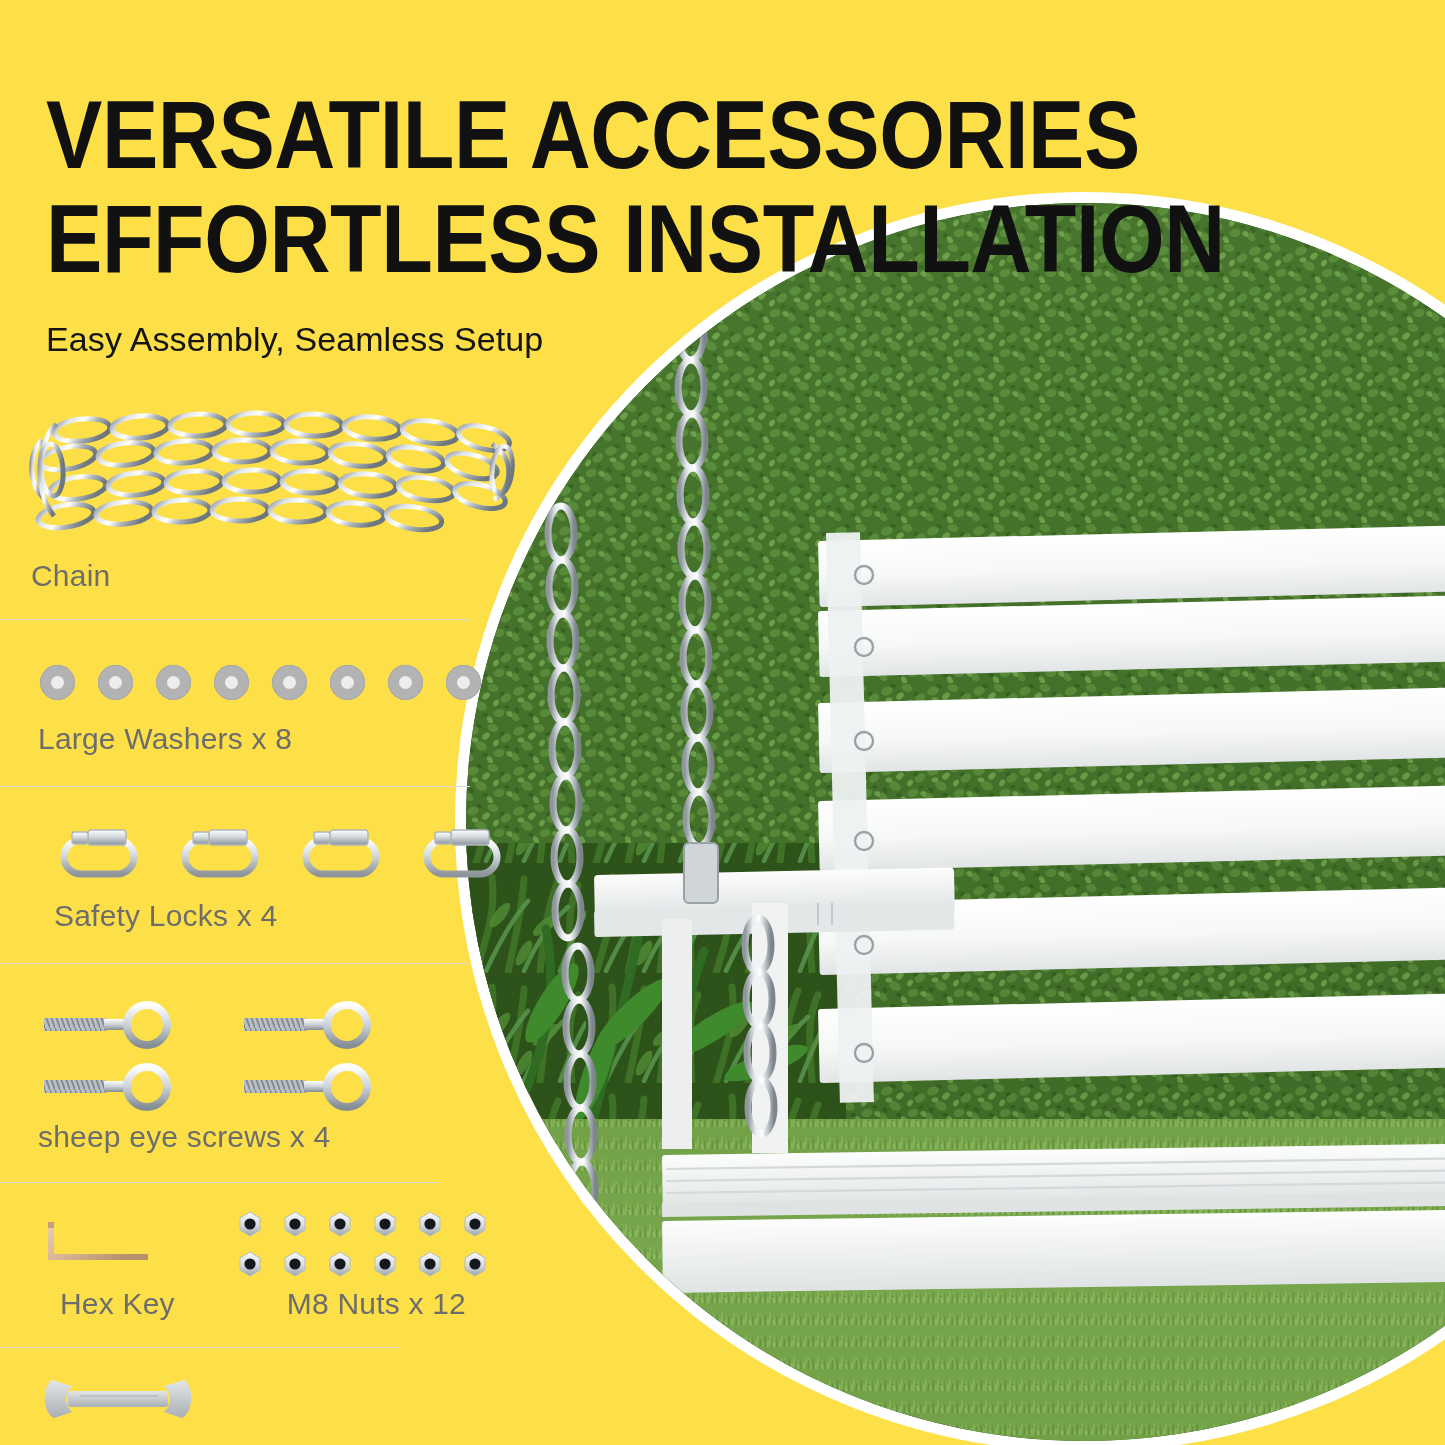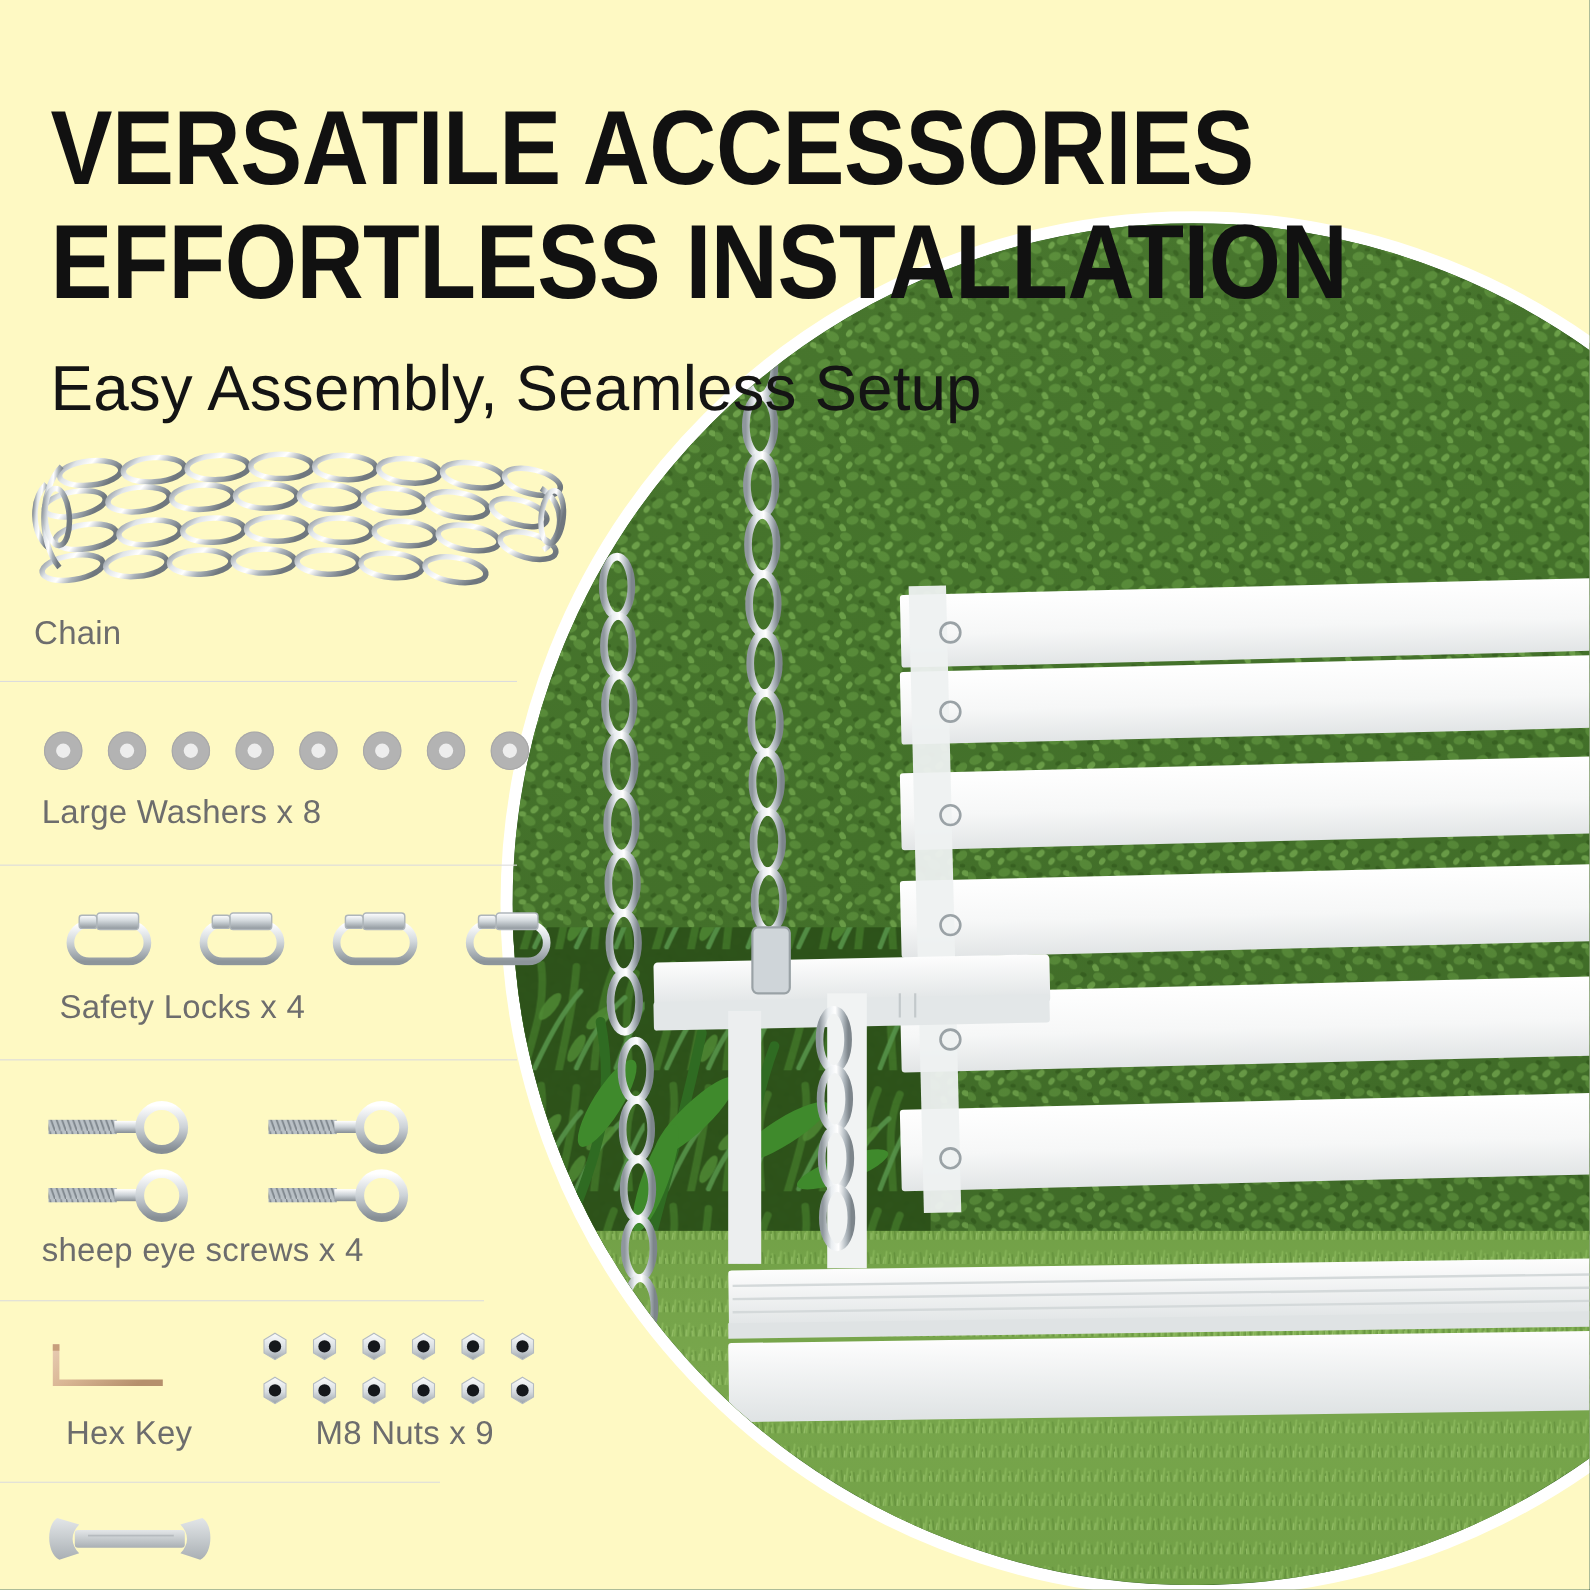--- a/index.html
+++ b/index.html
@@ -2,35 +2,35 @@
 <html><head>
 <meta charset="utf-8">
 <style>
   html,body{margin:0;padding:0;}
   body{
     width:1445px;height:1445px;
     background:#f2f2f2;
     font-family:"Liberation Sans","DejaVu Sans",sans-serif;
     overflow:hidden;position:relative;
   }
-  #stage{position:absolute;inset:0;width:1445px;height:1445px;overflow:hidden;background:#fef9c3;}
+  #stage{position:absolute;inset:0;width:1445px;height:1445px;overflow:hidden;background:#fde047;}
 
   
   .headline{
     position:absolute;left:46px;top:88px;width:1010px;
     font-weight:700;color:#111;
     font-size:96px;line-height:0.98;
     letter-spacing:-0.5px;
     transform:scaleX(0.88);transform-origin:left top;
     white-space:nowrap;
   }
   .headline .l2{display:block;margin-top:10px;}
   .subhead{
     position:absolute;left:46px;top:320px;
-    font-size:58px;color:#141414;font-weight:400;
+    font-size:34px;color:#141414;font-weight:400;
     letter-spacing:0.1px;white-space:nowrap;
   }
 
   
   .acc-col{position:absolute;left:0;top:400px;width:520px;}
   .acc-row{position:relative;}
   .acc-label{
     font-size:30px;color:#6d6d6d;font-weight:400;
     letter-spacing:0.2px;white-space:nowrap;
   }
@@ -571,21 +571,21 @@
               </svg>
             <svg class="nut" viewBox="0 0 24 26">
               <polygon points="12,1 22,7 22,19 12,25 2,19 2,7" fill="url(#nt)" stroke="#b4bbc1" stroke-width="1"></polygon>
               <circle cx="12" cy="13" r="5.6" fill="#15181c"></circle>
               </svg>
           </div>
         </div>
       </div>
       <div class="hexnut-labels">
         <div class="acc-label">Hex Key</div>
-        <div class="acc-label lab2">M8 Nuts x 9</div>
+        <div class="acc-label lab2">M8 Nuts x 12</div>
       </div>
     </div>
 
     <div class="divider" style="width:400px;margin-top:26px;"></div>
 
     <div class="acc-row" style="margin-top:16px;">
       <div class="wrench-row">
         <svg width="160" height="58" viewBox="0 0 160 58">
           <defs>
               <linearGradient id="wr" x1="0" y1="0" x2="0" y2="1">

